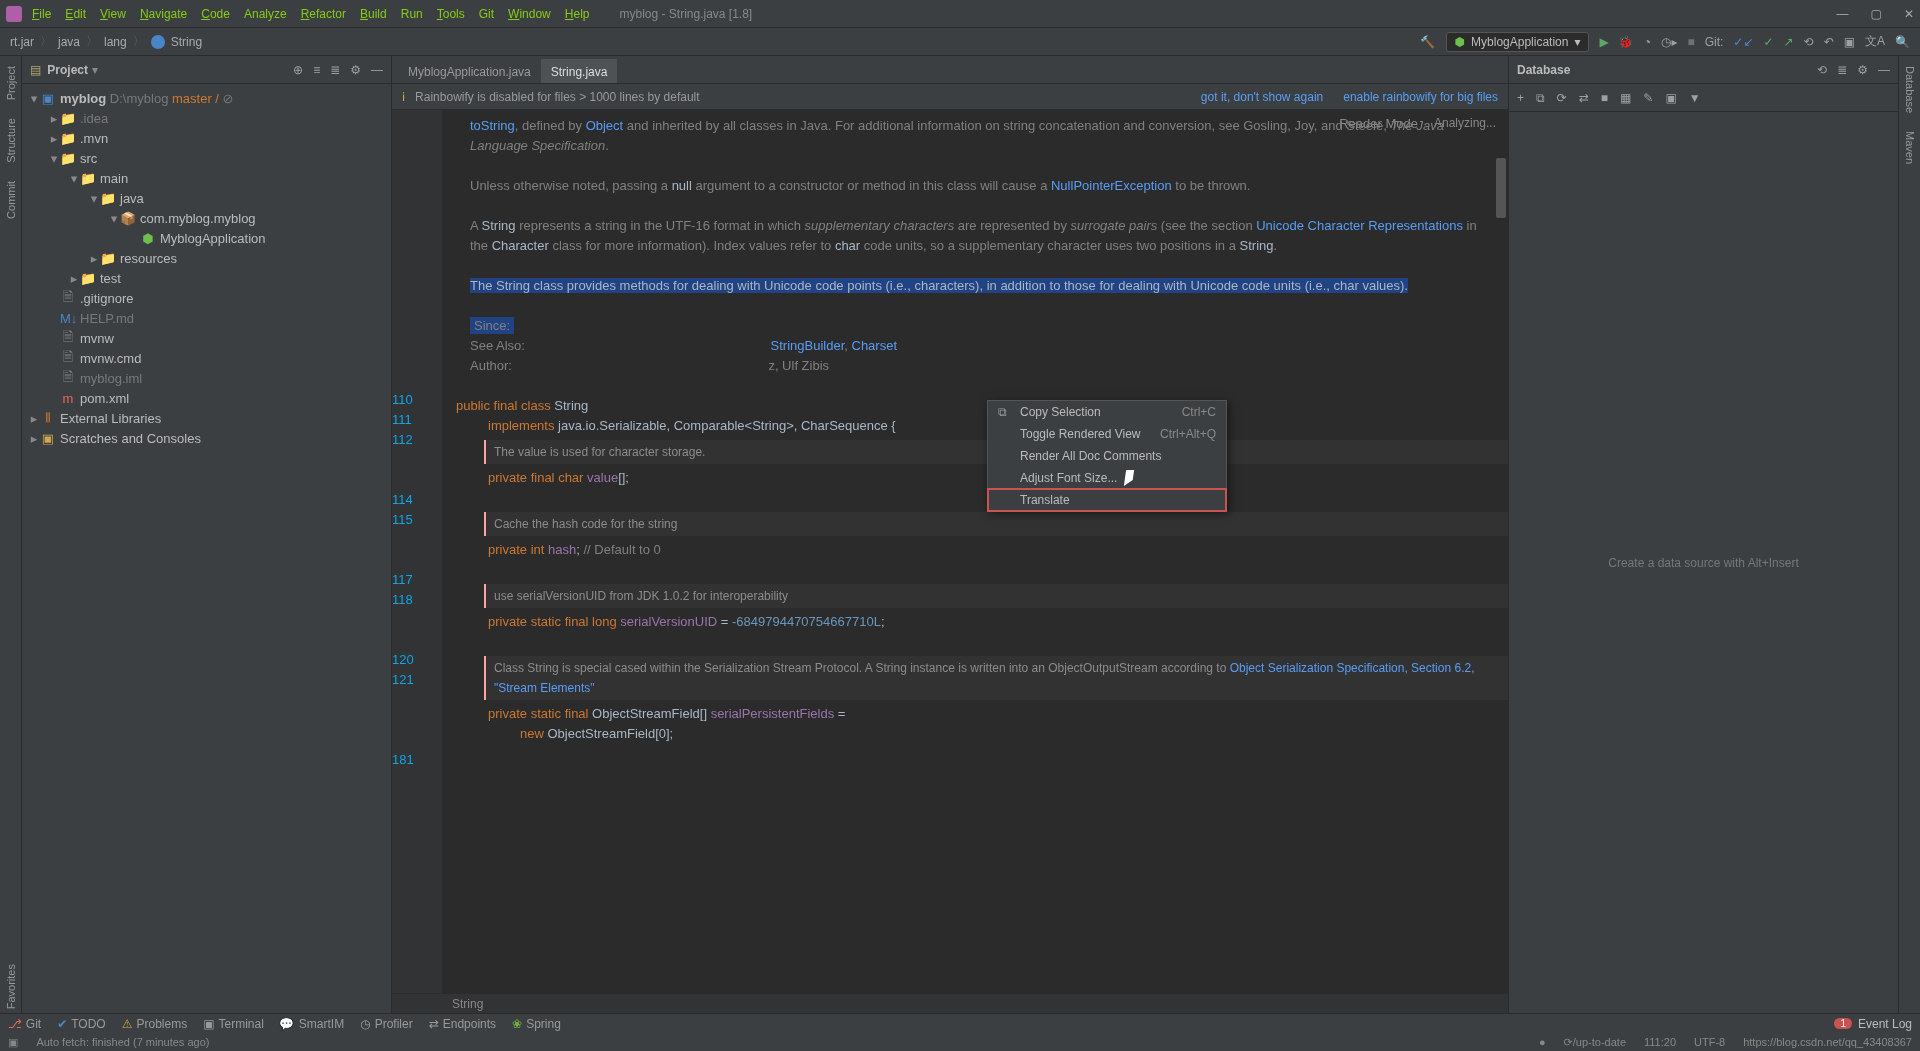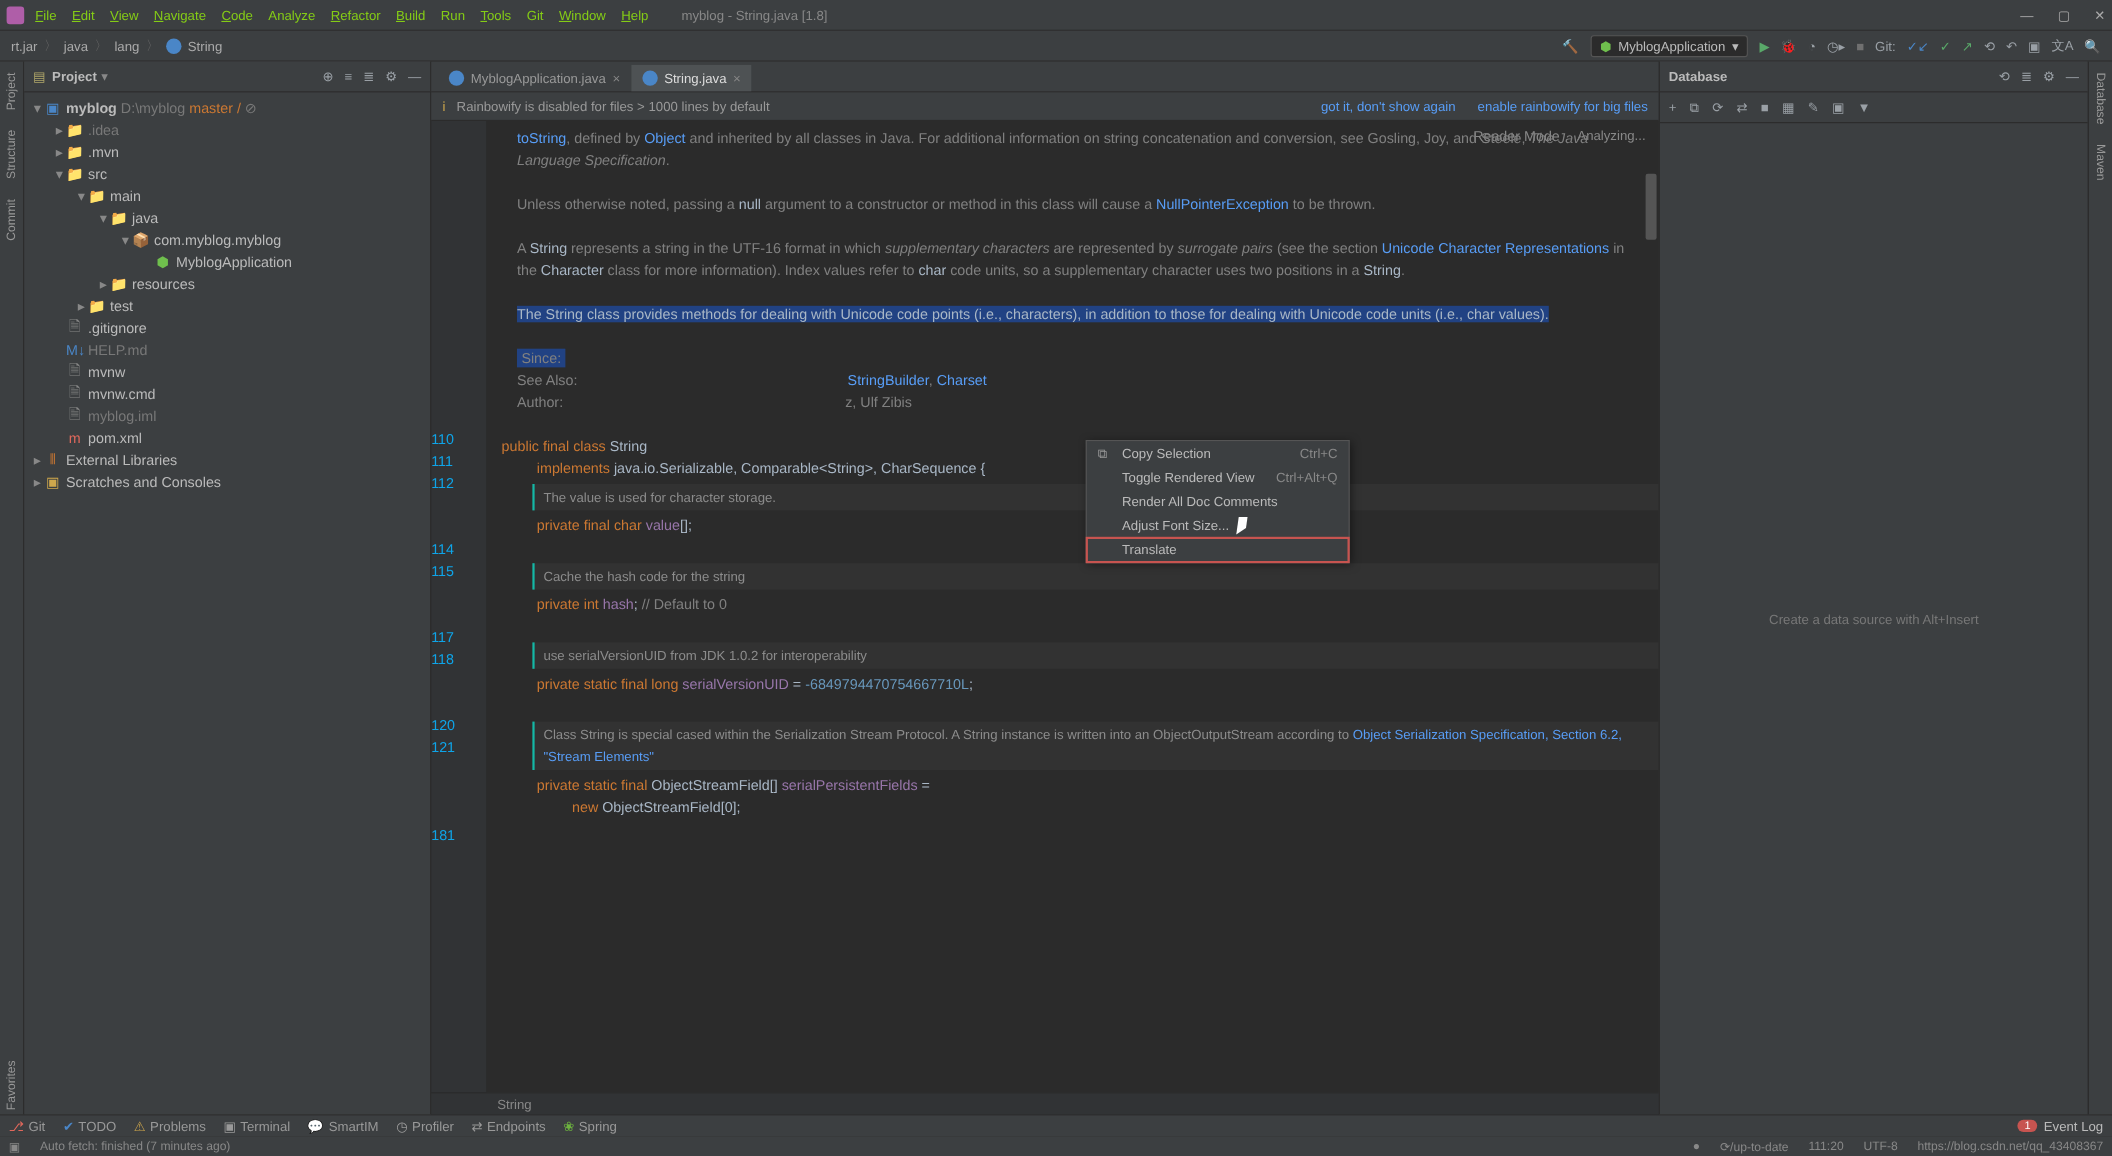--- a/index.html
+++ b/index.html
@@ -42,21 +42,21 @@
 .tree .node .arrow { width: 12px; text-align: center; color: #888; }
 .tree .node .icon { width: 16px; text-align: center; margin-right: 4px; }
 .tree .folder { color: #b0a76a; }
 .tree .file { color: #888; }
 .tree .module { color: #4a86c7; }
 .tree .txt { color: #bbb; }
 .tree .txtdim { color: #787878; }
 .tree .branch { color: #cc7832; font-weight: normal; }
 .editorcol { flex: 1; display: flex; flex-direction: column; background: #2b2b2b; min-width: 0; }
 .tabsrow { height: 28px; display: flex; align-items: flex-end; background: #3c3f41; border-bottom: 1px solid #2b2b2b; padding-left: 6px; }
-.tabsrow .tab { height: 24px; display: flex; align-items: center; padding: 0 10px; gap: 6px; color: #999; cursor: pointer; }
+.tabsrow .tab { height: 24px; display: flex; align-items: center; padding: 0 10px; gap: 6px; color: #999; cursor: pointer; flex-direction: column; }
 .tabsrow .tab.active { background: #4e5254; color: #ddd; }
 .tabsrow .tab .ico { width: 14px; height: 14px; background: #4a86c7; border-radius: 50%; }
 .tabsrow .tab .close { color: #888; }
 .banner { height: 26px; background: #3c3f41; border-bottom: 1px solid #2b2b2b; display: flex; align-items: center; padding: 0 10px; gap: 10px; font-size: 12px; }
 .banner .bicon { color: #d0a84c; }
 .banner .msg { color: #999; }
 .banner .links { margin-left: auto; display: flex; gap: 20px; }
 .banner .links span { color: #589df6; cursor: pointer; }
 .editorwrap { flex: 1; position: relative; display: flex; overflow: hidden; }
 .editorgutter { width: 50px; background: #313335; color: #0ea5e9; text-align: left; padding-right: 8px; font-family: "Consolas", monospace; font-size: 13px; line-height: 20px; padding-top: 280px; }
@@ -66,21 +66,21 @@
 .doc code { color: #a9b7c6; font-family: inherit; }
 .doc em { font-style: italic; color: #808080; }
 .doc .sel { background: #214283; color: #a9b7c6; }
 .doc .lbl { color: #808080; }
 .doc .since { background: #214283; padding: 1px 4px; }
 .kw { color: #cc7832; }
 .cls { color: #a9b7c6; }
 .fld { color: #9876aa; }
 .cmt { color: #808080; }
 .num { color: #6897bb; }
-.quickdoc { background: #323232; border-left: 2px solid #14b8a6; padding: 2px 8px; margin: 4px 0 4px 28px; color: #8c8c8c; font-style: normal; font-family: "Segoe UI", sans-serif; font-size: 12px; }
+.quickdoc { background: #323232; border-left: 2px solid #fca5a5; padding: 2px 8px; margin: 4px 0 4px 28px; color: #8c8c8c; font-style: normal; font-family: "Segoe UI", sans-serif; font-size: 12px; }
 .readermode { position: absolute; top: 6px; right: 90px; color: #888; font-size: 13px; }
 .analyzing { position: absolute; top: 6px; right: 12px; color: #888; font-size: 12px; }
 .scrollbar { position: absolute; right: 2px; top: 48px; width: 10px; height: 60px; background: #555; border-radius: 2px; }
 .ctxmenu { position: absolute; left: 545px; top: 290px; width: 240px; background: #3c3f41; border: 1px solid #555; box-shadow: 2px 2px 8px rgba(0,0,0,.5); z-index: 100; font-family: "Segoe UI", sans-serif; }
 .ctxmenu .item { height: 22px; display: flex; align-items: center; padding: 0 10px; color: #bbb; font-size: 12px; }
 .ctxmenu .item .ico { width: 16px; margin-right: 6px; color: #999; }
 .ctxmenu .item .sc { margin-left: auto; color: #888; }
 .ctxmenu .item.hl { outline: 2px solid #c75450; outline-offset: -1px; }
 .cursor { position: absolute; left: 683px; top: 360px; width: 12px; height: 16px; z-index: 200; }
 .cursor::before { content: ""; position: absolute; left: 0; top: 0; border-left: 8px solid #fff; border-bottom: 6px solid transparent; border-top: 0; height: 10px; width: 0; transform: skewX(-8deg); }

